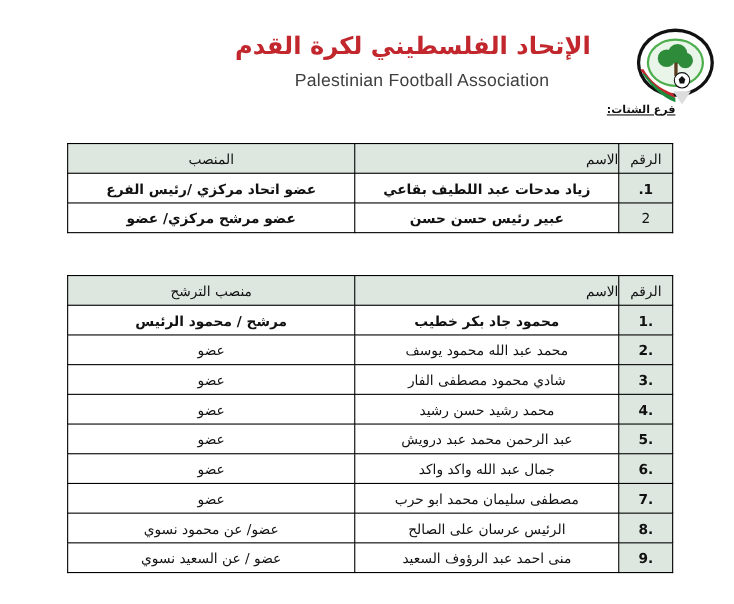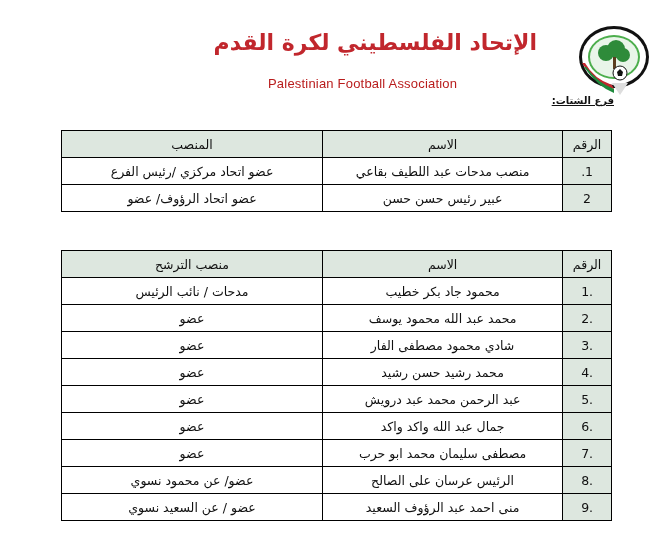--- a/index.html
+++ b/index.html
@@ -1,31 +1,31 @@
 <!DOCTYPE html>
 <html><head>
 <meta charset="utf-8">
 <style>
   html, body { margin:0; padding:0; background:#ffffff; }
   body { width:667px; height:549px; position:relative; overflow:hidden; font-family:"DejaVu Sans", sans-serif; color:#111; }
   .header { position:absolute; left:0; top:0; width:667px; height:95px; }
   .logo { position:absolute; left:576px; top:23px; width:76px; height:76px; }
   .title-ar { position:absolute; right:130px; top:30px; font-size:22px; font-weight:bold; color:#c1272d; direction:rtl; white-space:nowrap; font-family:"DejaVu Sans", sans-serif;margin-left:37px; }
-  .title-en { position:absolute; left:268px; top:76px; font-size:13px; color:#b91c1c; white-space:nowrap; font-family:"Liberation Sans", sans-serif; letter-spacing:0.2px; }
+  .title-en { position:absolute; left:268px; top:65px; font-size:16px; color:#404040; white-space:nowrap; font-family:"Liberation Sans", sans-serif; letter-spacing:0.2px; }
   .branch { position:absolute; right:53px; top:95px; font-size:10px; font-weight:bold; text-decoration:underline; direction:rtl; }
   table { position:absolute; left:61px; border-collapse:collapse; direction:rtl; font-size:12.5px; }
   td, th { border:1px solid #000; text-align:center; padding:0; height:26px; }
   th { background:#dde7df; font-weight:normal; }
   td.num { background:#dde7df; }
   .t1 { top:130px; width:551px; }
   .t2 { top:250px; width:551px; }
   .c-num { width:48px; }
-  .c-name { width:241px; }
+  .c-name { width:241px;text-align:right; }
   .c-pos { width:262px; }
-  .bold { font-weight:normal; }
+  .bold { font-weight:bold; }
   .num span { direction:ltr; unicode-bidi:embed; }
 </style>
 </head>
 <body>
 
 <div class="header">
   <div class="title-ar">الإتحاد الفلسطيني لكرة القدم</div>
   <div class="title-en">Palestinian Football Association</div>
   <svg class="logo" viewBox="0 0 76 76">
     <ellipse cx="38" cy="34" rx="35" ry="31" fill="#111"></ellipse>
@@ -48,42 +48,42 @@
 
 <table class="t1">
   <tbody>
       <tr>
     <th class="c-num">الرقم</th>
     <th class="c-name">الاسم</th>
     <th class="c-pos">المنصب</th>
   </tr>
   <tr>
     <td class="num bold"><span>.1</span></td>
-    <td class="bold">منصب مدحات عبد اللطيف بقاعي</td>
+    <td class="bold">زياد مدحات عبد اللطيف بقاعي</td>
     <td class="bold">عضو اتحاد مركزي /رئيس الفرع</td>
   </tr>
   <tr>
     <td class="num"><span>2</span></td>
     <td class="bold">عبير رئيس حسن حسن</td>
-    <td class="bold">عضو اتحاد الرؤوف/ عضو</td>
+    <td class="bold">عضو مرشح مركزي/ عضو</td>
   </tr>
 </tbody>
   </table>
 
 <table class="t2">
   <tbody>
       <tr>
     <th class="c-num">الرقم</th>
     <th class="c-name">الاسم</th>
     <th class="c-pos">منصب الترشح</th>
   </tr>
   <tr>
     <td class="num bold"><span>1.</span></td>
     <td class="bold">محمود جاد بكر خطيب</td>
-    <td class="bold">مدحات / نائب الرئيس</td>
+    <td class="bold">مرشح / محمود الرئيس</td>
   </tr>
   <tr>
     <td class="num bold"><span>2.</span></td>
     <td>محمد عبد الله محمود يوسف</td>
     <td>عضو</td>
   </tr>
   <tr>
     <td class="num bold"><span>3.</span></td>
     <td>شادي محمود مصطفى الفار</td>
     <td>عضو</td>

